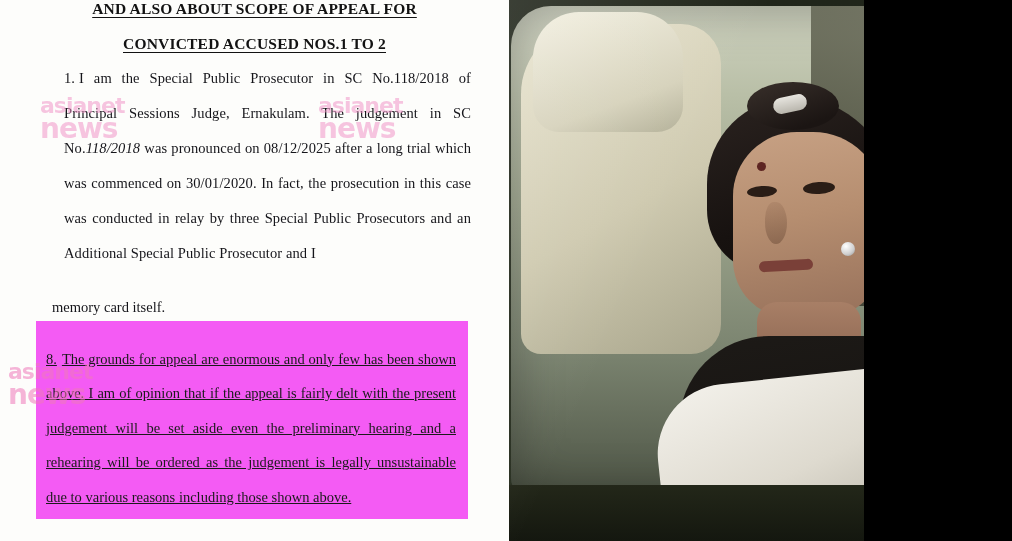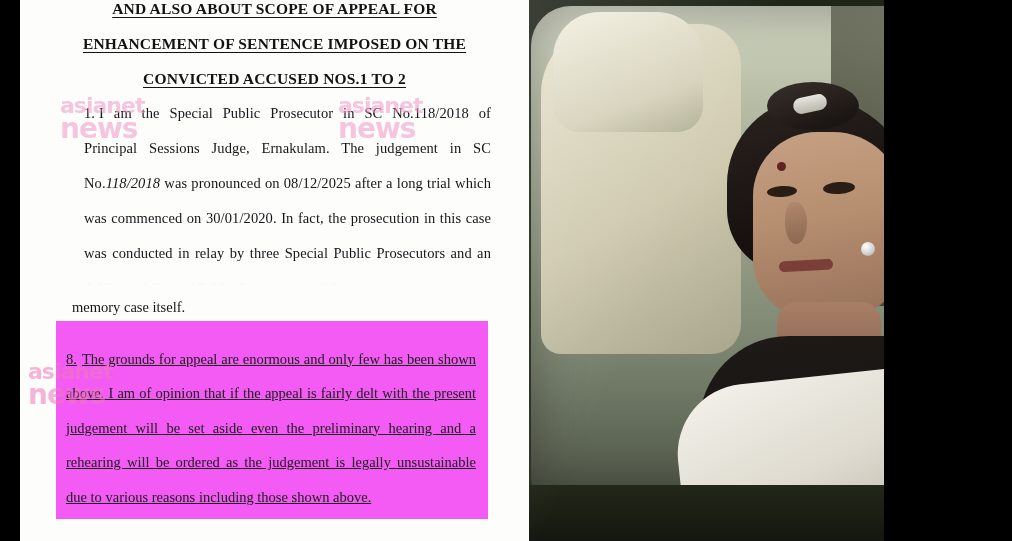--- a/index.html
+++ b/index.html
@@ -12,21 +12,20 @@
     height: 541px;
     overflow: hidden;
     font-family: "Liberation Serif", serif;
   }
   .screen {
     position: relative;
     width: 864px;
     height: 541px;
     background: #d946ef;
     overflow: hidden;
-    margin-left: 20px;
   }
 
   
   .doc-panel {
     position: absolute;
     left: 0;
     top: 0;
     width: 509px;
     height: 541px;
     background: #fdfdfb;
@@ -335,33 +334,32 @@
 <body>
 
 <div class="screen">
 
   <div class="doc-panel">
 
     <div class="doc-top">
 
       <div class="heading-block">
         <div class="heading-line clipped">AND ALSO ABOUT SCOPE OF APPEAL FOR</div>
-        <div class="heading-line">ENHANCEMENT OF SENTENCE IMPOSED ON THE</div>
         <div class="heading-line">CONVICTED ACCUSED NOS.1 TO 2</div>
       </div>
 
       <p class="para">
         <span class="num">1.</span><span>I am the Special Public Prosecutor in SC No.118/2018 of Principal Sessions Judge, Ernakulam. The judgement in SC No.</span><span class="ital">118/2018</span><span> was pronounced on 08/12/2025 after a long trial which was commenced on 30/01/2020. In fact, the prosecution in this case was conducted in relay by three Special Public Prosecutors and an Additional Special Public Prosecutor and I</span>
       </p>
 
       <div class="fade-strip"></div>
     </div>
 
     <div class="doc-bottom">
-      <div class="line-memory">memory case itself.</div>
+      <div class="line-memory">memory card itself.</div>
 
       <div class="highlight-box">
         <p class="highlight-text">
           <span class="num">8.</span><span>The grounds for appeal are enormous and only few has been shown above. I am of opinion that if the appeal is fairly delt with the present judgement will be set aside even the preliminary hearing and a rehearing will be ordered as the judgement is legally unsustainable due to various reasons including those shown above.</span>
         </p>
       </div>
     </div>
 
     <div class="wm wm-a">
       <span class="l1">asianet</span>

